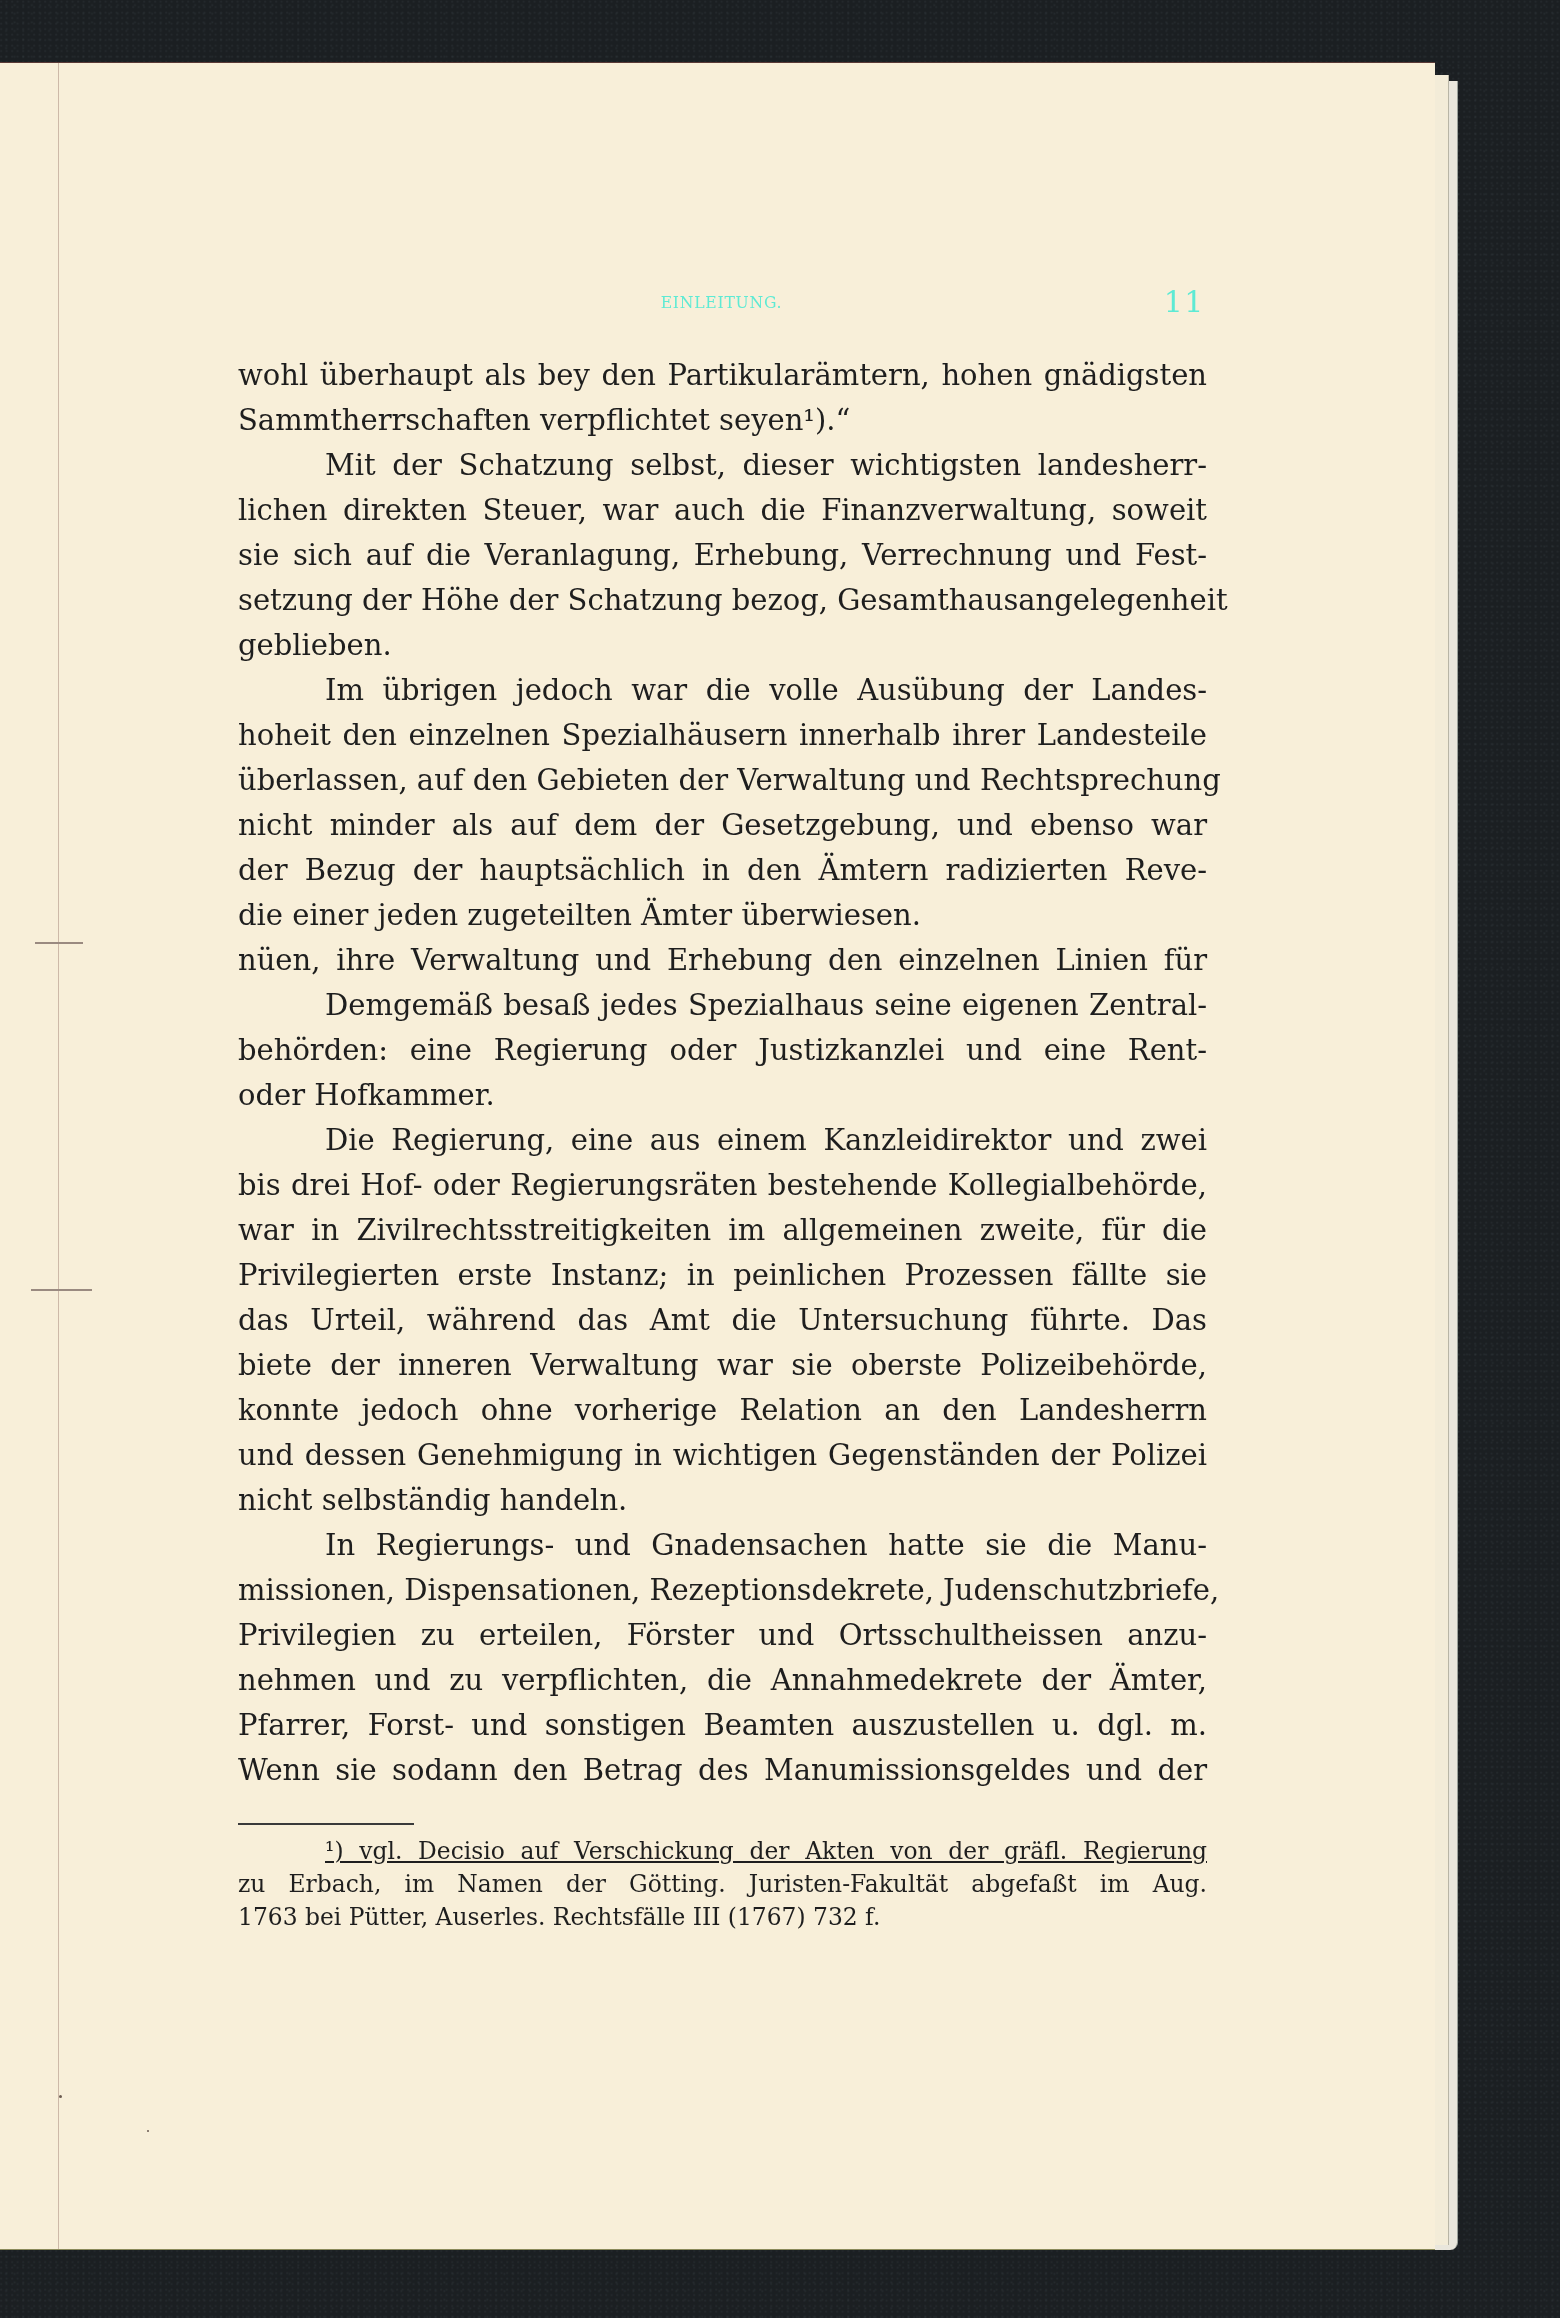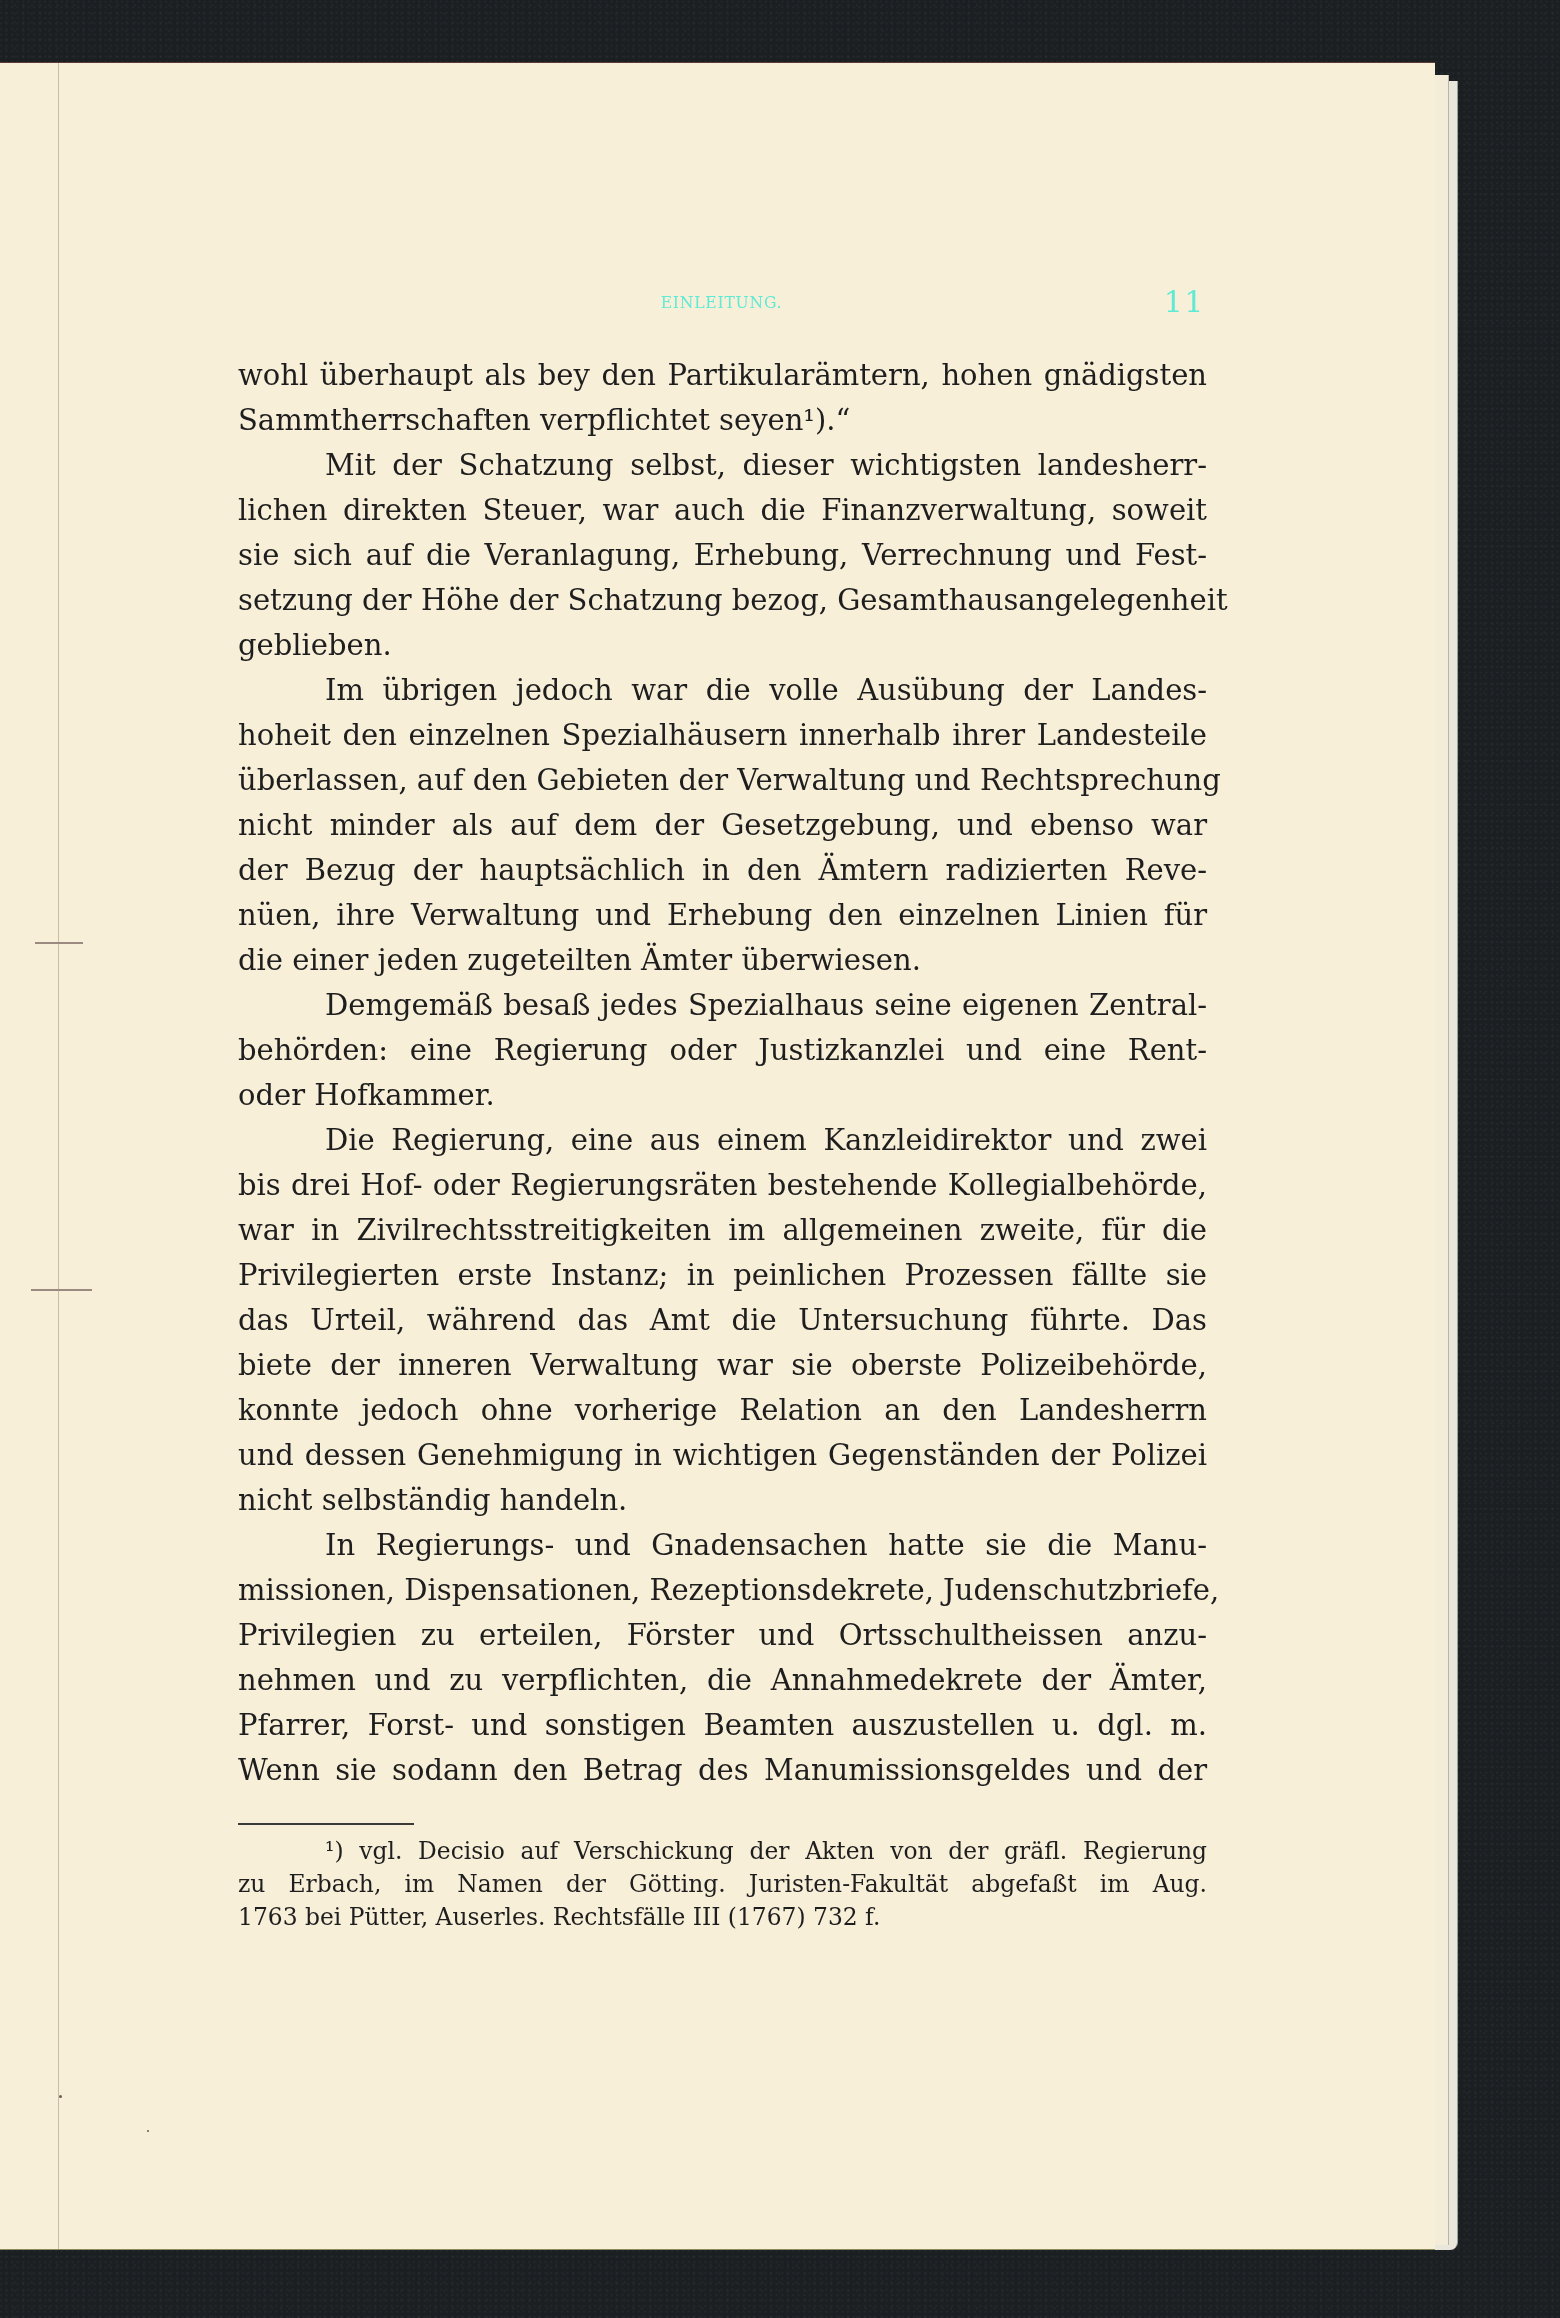--- a/index.html
+++ b/index.html
@@ -43,21 +43,21 @@
   .line.last { text-align-last: left; }
   .line.indent { padding-left: 87px; }
   .footnote-rule {
     position: absolute; left: 238px; top: 1823px; width: 176px; height: 1.6px; background: #3a3a3a;
   }
   .footnotes {
     position: absolute; left: 238px; top: 1835px; width: 969px;
     color: #1e1e1e; font-size: 23.4px; line-height: 33px;
   }
   .footnotes .line { height: 33px; }
-  .footnotes .line.indent { padding-left: 87px; }
+  .footnotes .line.indent { padding-left: 87px; text-decoration: underline; }
 </style>
 </head>
 <body>
 
 <div class="page-stack-3"></div>
 <div class="page-stack-2"></div>
 
 <div class="page">
   <div class="gutter-line"></div>
   <div class="stitch" style="left:35px; top:879px; width:48px;"></div>
@@ -77,22 +77,22 @@
     <span class="line indent">Mit der Schatzung selbst, dieser wichtigsten landesherr-</span>
     <span class="line">lichen direkten Steuer, war auch die Finanzverwaltung, soweit</span>
     <span class="line">sie sich auf die Veranlagung, Erhebung, Verrechnung und Fest-</span>
     <span class="line">setzung der Höhe der Schatzung bezog, Gesamthausangelegenheit</span>
     <span class="line last">geblieben.</span>
     <span class="line indent">Im übrigen jedoch war die volle Ausübung der Landes-</span>
     <span class="line">hoheit den einzelnen Spezialhäusern innerhalb ihrer Landesteile</span>
     <span class="line">überlassen, auf den Gebieten der Verwaltung und Rechtsprechung</span>
     <span class="line">nicht minder als auf dem der Gesetzgebung, und ebenso war</span>
     <span class="line">der Bezug der hauptsächlich in den Ämtern radizierten Reve-</span>
+    <span class="line last">die einer jeden zugeteilten Ämter überwiesen.</span>
     <span class="line">nüen, ihre Verwaltung und Erhebung den einzelnen Linien für</span>
-    <span class="line last">die einer jeden zugeteilten Ämter überwiesen.</span>
     <span class="line indent">Demgemäß besaß jedes Spezialhaus seine eigenen Zentral-</span>
     <span class="line">behörden: eine Regierung oder Justizkanzlei und eine Rent-</span>
     <span class="line last">oder Hofkammer.</span>
     <span class="line indent">Die Regierung, eine aus einem Kanzleidirektor und zwei</span>
     <span class="line">bis drei Hof- oder Regierungsräten bestehende Kollegialbehörde,</span>
     <span class="line">war in Zivilrechtsstreitigkeiten im allgemeinen zweite, für die</span>
     <span class="line">Privilegierten erste Instanz; in peinlichen Prozessen fällte sie</span>
     <span class="line">das Urteil, während das Amt die Untersuchung führte. Das</span>
     <span class="line">biete der inneren Verwaltung war sie oberste Polizeibehörde,</span>
     <span class="line">konnte jedoch ohne vorherige Relation an den Landesherrn</span>

